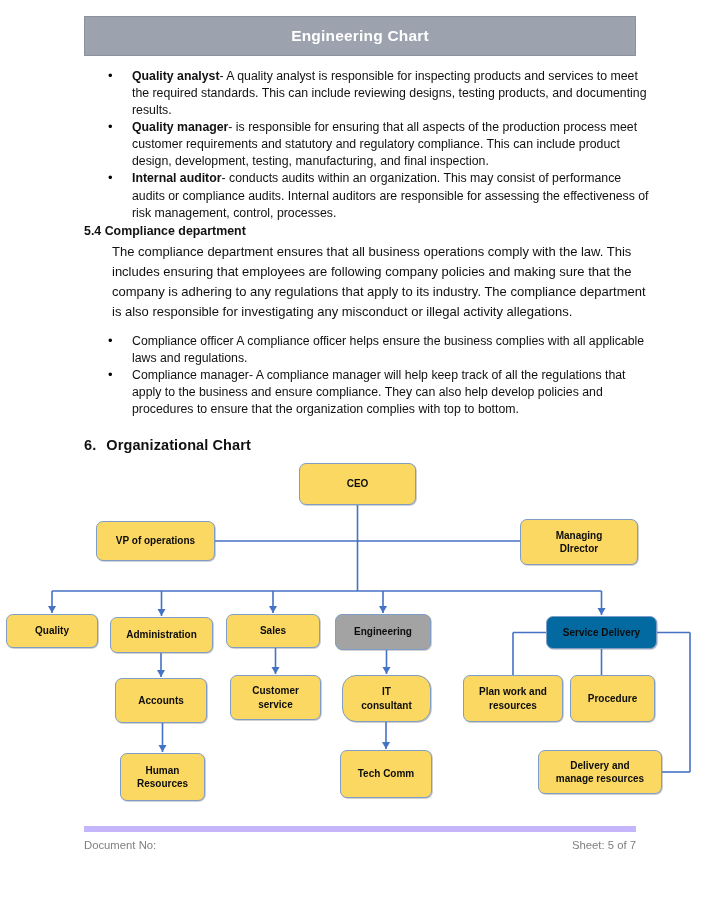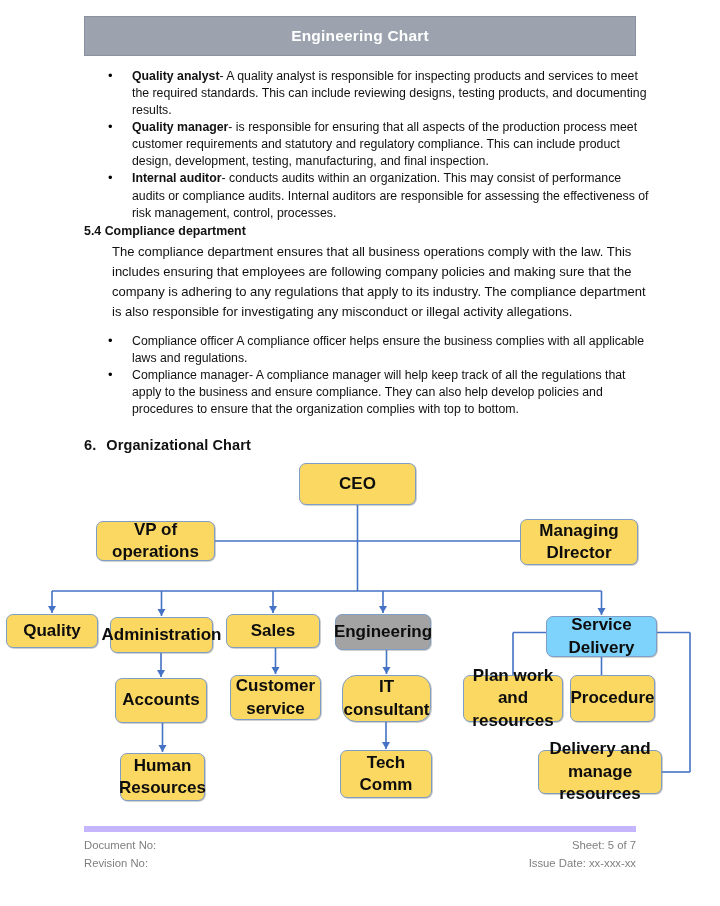--- a/index.html
+++ b/index.html
@@ -112,21 +112,21 @@
   .node {
     position: absolute;
     background: #fbd862;
     border: 1px solid #7f9ec7;
     border-radius: 7px;
     box-sizing: border-box;
     display: flex;
     align-items: center;
     justify-content: center;
     text-align: center;
-    font-size: 17px;
+    font-size: 10px;
     font-weight: bold;
     color: #0d0d0d;
     line-height: 1.32;
     padding: 2px 4px;
     box-shadow: 0.8px 0.8px 0 rgba(120,120,120,0.45);
   }
 
   
   .footer {
     position: absolute;
@@ -226,35 +226,31 @@
   </div>
 
   <div id="nodes-layer">
       <div class="node" style="left: 299px; top: 463px; width: 117px; height: 42px; background: rgb(251, 216, 98); border-color: rgb(127, 158, 199);">CEO</div>
       <div class="node" style="left: 96px; top: 521px; width: 119px; height: 40px; background: rgb(251, 216, 98); border-color: rgb(127, 158, 199);">VP of operations</div>
       <div class="node" style="left: 520px; top: 519px; width: 118px; height: 46px; background: rgb(251, 216, 98); border-color: rgb(127, 158, 199);">Managing<br>DIrector</div>
       <div class="node" style="left: 6px; top: 614px; width: 92px; height: 34px; background: rgb(251, 216, 98); border-color: rgb(127, 158, 199);">Quality</div>
       <div class="node" style="left: 110px; top: 617px; width: 103px; height: 36px; background: rgb(251, 216, 98); border-color: rgb(127, 158, 199);">Administration</div>
       <div class="node" style="left: 226px; top: 614px; width: 94px; height: 34px; background: rgb(251, 216, 98); border-color: rgb(127, 158, 199);">Sales</div>
       <div class="node" style="left: 335px; top: 614px; width: 96px; height: 36px; background: #a3a3a3; border-color: rgb(127, 158, 199);">Engineering</div>
-      <div class="node" style="left: 546px; top: 616px; width: 111px; height: 41px; background: #7dd3fc; border-color: rgb(127, 158, 199);">Service Delivery</div>
+      <div class="node" style="left: 546px; top: 616px; width: 111px; height: 33px; background: #0369a1; border-color: rgb(127, 158, 199);">Service Delivery</div>
       <div class="node" style="left: 115px; top: 678px; width: 92px; height: 45px; background: rgb(251, 216, 98); border-color: rgb(127, 158, 199);">Accounts</div>
       <div class="node" style="left: 230px; top: 675px; width: 91px; height: 45px; background: rgb(251, 216, 98); border-color: rgb(127, 158, 199);">Customer<br>service</div>
       <div class="node" style="left: 342px; top: 675px; width: 89px; height: 47px; background: rgb(251, 216, 98); border-color: rgb(127, 158, 199); border-radius: 14px;">IT<br>consultant</div>
       <div class="node" style="left: 463px; top: 675px; width: 100px; height: 47px; background: rgb(251, 216, 98); border-color: rgb(127, 158, 199);">Plan work and<br>resources</div>
       <div class="node" style="left: 570px; top: 675px; width: 85px; height: 47px; background: rgb(251, 216, 98); border-color: rgb(127, 158, 199);">Procedure</div>
       <div class="node" style="left: 120px; top: 753px; width: 85px; height: 48px; background: rgb(251, 216, 98); border-color: rgb(127, 158, 199);">Human<br>Resources</div>
       <div class="node" style="left: 340px; top: 750px; width: 92px; height: 48px; background: rgb(251, 216, 98); border-color: rgb(127, 158, 199);">Tech Comm</div>
       <div class="node" style="left: 538px; top: 750px; width: 124px; height: 44px; background: rgb(251, 216, 98); border-color: rgb(127, 158, 199);">Delivery and<br>manage resources</div>
     </div>
 
   <div class="footer">
     <div class="footer-row">
       <span>Document No:</span>
       <span>Sheet: 5 of 7</span>
     </div>
-    <div class="footer-row">
-      <span>Revision No:</span>
-      <span>Issue Date: xx-xxx-xx</span>
-    </div>
   </div>
 
 </div>
 
 </body></html>

